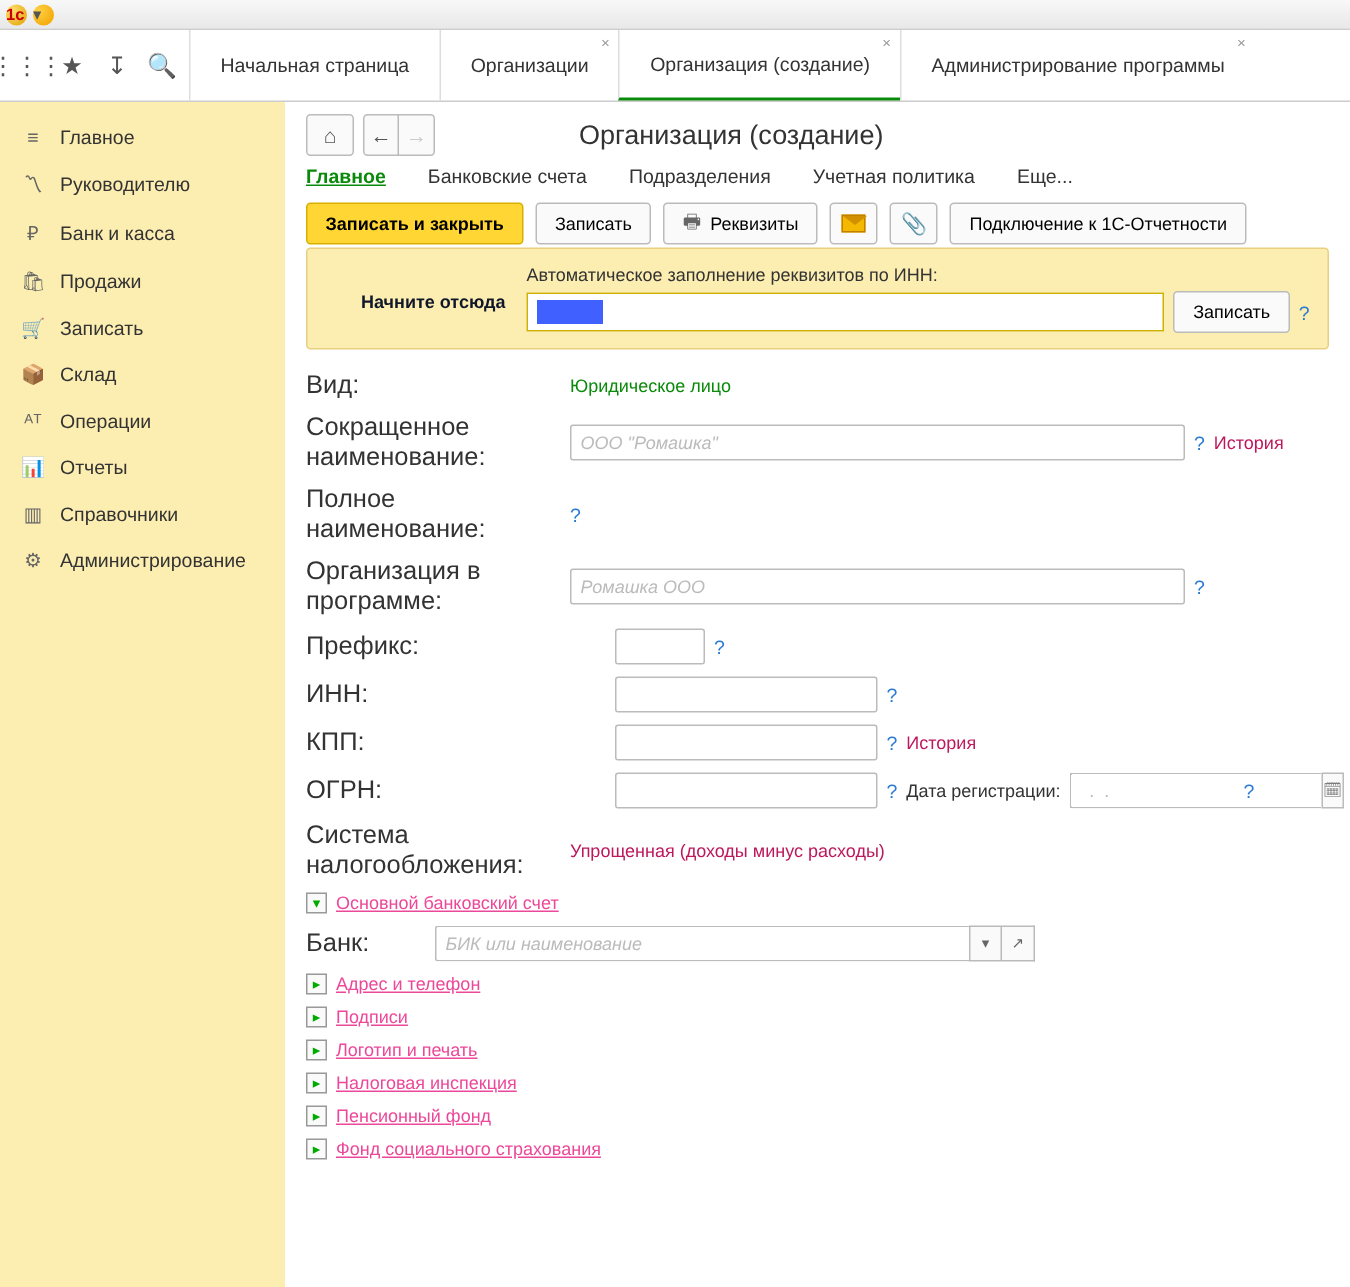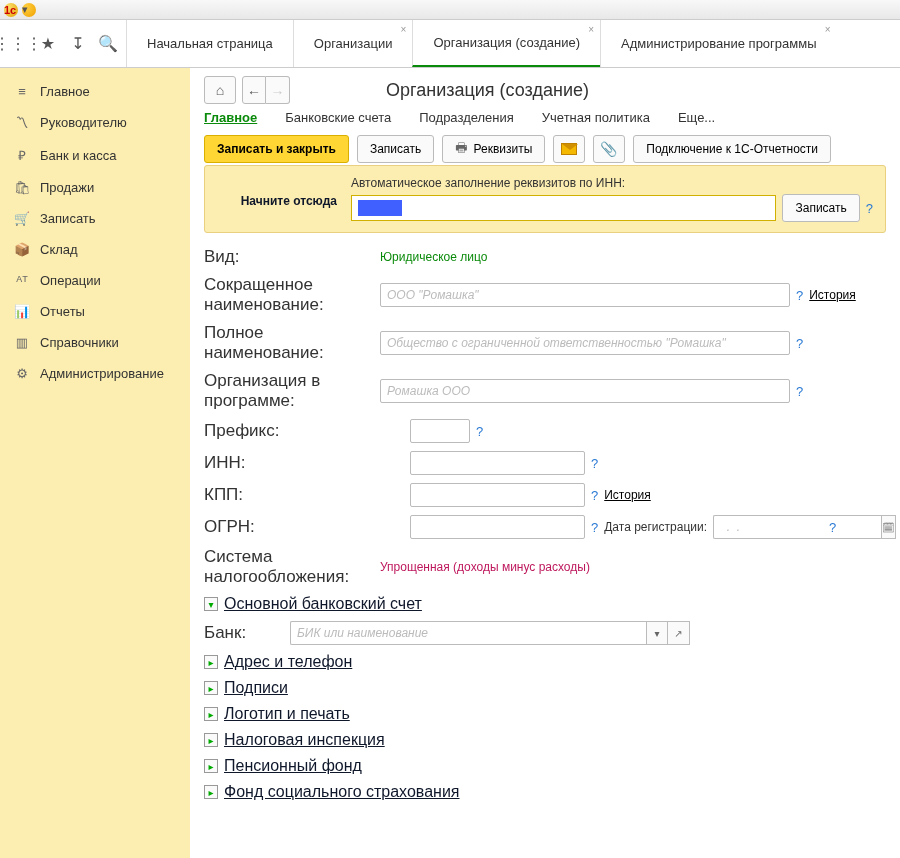--- a/index.html
+++ b/index.html
@@ -37,27 +37,27 @@
   .start-label { font-size:12px; color:#333; margin-bottom:4px;}
   .start-input-row { display:flex; gap:6px; align-items:center;}
   .start-input { flex:1; height:26px; border:1px solid #d0b000; background:#fff; padding:2px 4px; }
   .start-input .sel { display:inline-block; width:44px; height:16px; background:#4060ff; margin:2px;}
   .form-row { display:flex; align-items:center; margin-bottom:8px; gap:6px;}
   .form-label { width:170px; color:#333; font-size:17px;}
   .form-value { color:#0a8a0a; font-size:12px;}
   input.txt { height:24px; border:1px solid #bbb; border-radius:2px; padding:0 6px; font-size:12px; color:#333;}
   input.txt::placeholder { color:#bbb; font-style:italic; }
   .q { color:#2a7ad4; cursor:pointer; font-size:13px; }
-  .link { color:#000000; text-decoration:underline; cursor:pointer; font-size:12px;}
+  .link { color:#be185d; cursor:pointer; font-size:12px;}
   .green-link { color:#be185d; cursor:pointer; font-size:12px;}
   .chk { display:flex; align-items:center; gap:6px; margin-bottom:8px; color:#333; font-size:12px;}
   .chk input { width:14px; height:14px;}
   .collapser { display:flex; align-items:center; gap:6px; margin-bottom:8px; cursor:pointer;}
   .col-box { width:14px; height:14px; border:1px solid #999; display:flex; align-items:center; justify-content:center; font-size:10px; color:#0a0; background:#fafafa;}
-  .collapser .lbl { color:#0f172a; font-size:16px; text-decoration:underline;}
+  .collapser .lbl { color:#ec4899; font-size:12px; text-decoration:underline;}
   .combo { display:flex; }
   .combo input { flex:1; border-right:none; border-radius:2px 0 0 2px;}
   .combo .cb-btn { width:22px; height:24px; border:1px solid #bbb; background:#fafafa; display:flex; align-items:center; justify-content:center; font-size:10px; color:#666; cursor:pointer;}
   .env-icon { display:inline-block; width:16px; height:12px; background:#f5b800; border:1px solid #c08000; position:relative;}
   .env-icon::after { content:""; position:absolute; left:0; right:0; top:0; height:0; border-left:8px solid transparent; border-right:8px solid transparent; border-top:6px solid #d09000;}
   .clip-icon { color:#888; font-size:14px;}
   .print-icon::before { content:"🖶"; font-size:13px; color:#666;}
 </style>
 </head>
 <body>
@@ -197,21 +197,20 @@
 
     <div class="form-row">
       <div class="form-label">Сокращенное наименование:</div>
       <input class="txt" style="width: 410px;" placeholder="ООО &quot;Ромашка&quot;">
       <span class="q">?</span>
       <span class="link">История</span>
     </div>
 
     <div class="form-row">
       <div class="form-label">Полное наименование:</div>
-      <input class="txt" style="width: 410px;" placeholder="Общество с ограниченной ответственностью &quot;Ромашка&quot;">
       <span class="q">?</span>
     </div>
 
     <div class="form-row">
       <div class="form-label">Организация в программе:</div>
       <input class="txt" style="width: 410px;" placeholder="Ромашка ООО">
       <span class="q">?</span>
     </div>
 
     <div class="form-row">

